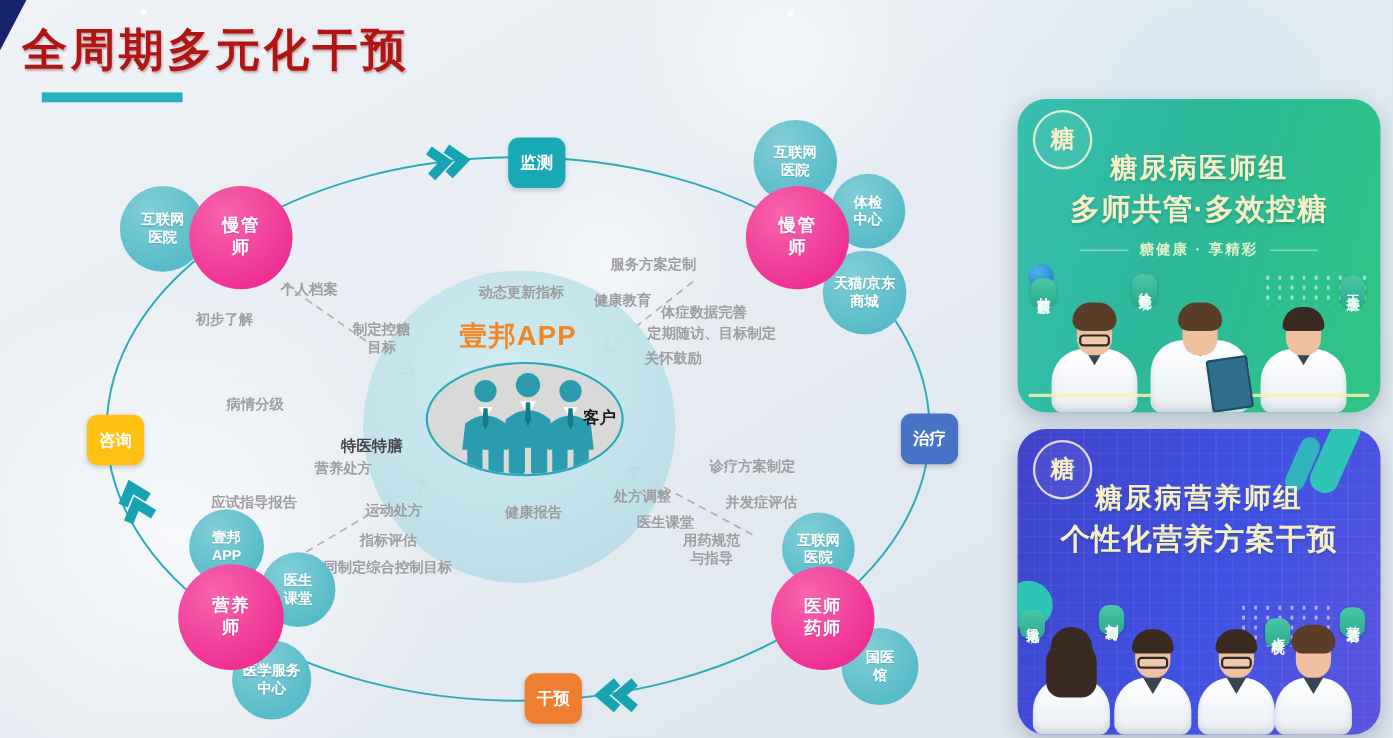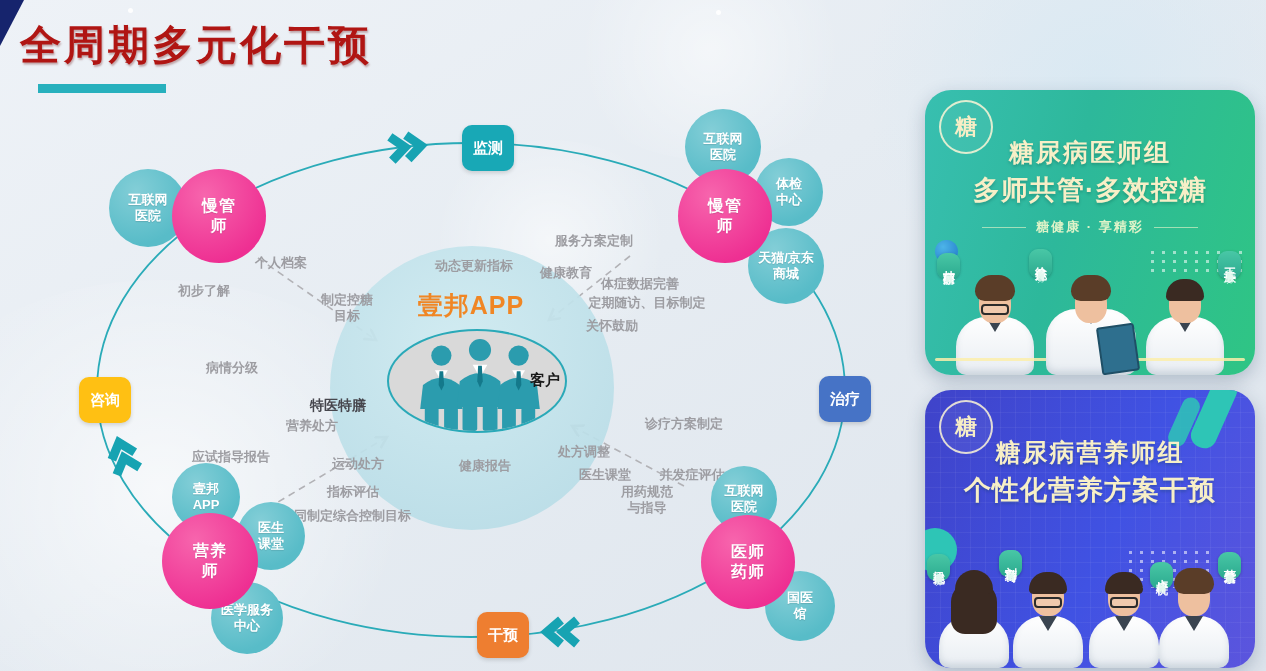--- a/index.html
+++ b/index.html
@@ -60,21 +60,21 @@
     text-align:center;white-space:nowrap;z-index:2;line-height:1.25;}
   .ann.wrap{white-space:normal;width:60px;}
   .ann.dark{color:#46464d;font-size:14px;}
   .a0{left:281px;top:263px;} .a1{left:204px;top:291px;} .a2{left:232px;top:324px;margin-top:44px;}
   .a3{left:347px;top:308px;font-family:Liberation Serif, serif;} .a4{left:474px;top:266px;} .a5{left:566px;top:273px;}
   .a6{left:594px;top:241px;} .a7{left:640px;top:284px;} .a8{left:647px;top:303px;}
   .a9{left:612px;top:326px;} .a10{left:338px;top:406px;} .a11{left:312px;top:426px;}
   .a12{left:231px;top:457px;} .a13{left:358px;top:464px;} .a14{left:353px;top:492px;}
   .a15{left:346px;top:516px;} .a16{left:485px;top:466px;} .a17{left:584px;top:452px;}
   .a18{left:605px;top:475px;} .a19{left:647px;top:500px;} .a20{left:684px;top:424px;}
-  .a21{left:692px;top:457px;margin-top:18px;}
+  .a21{left:692px;top:457px;}
   
   .card{position:absolute;width:330px;border-radius:26px;overflow:hidden;box-shadow:0 6px 18px rgba(30,60,90,.25);z-index:5;}
   .card1{left:925px;top:90px;height:285px;background:linear-gradient(105deg,#38bfb0 0%,#2db89b 42%,#2fc584 100%);}
   .card2{left:925px;top:390px;height:278px;background:linear-gradient(115deg,#3f43c9 0%,#4052e3 55%,#5c55dd 100%);}
   .card2 .grid-overlay{position:absolute;inset:0;background:
     repeating-linear-gradient(0deg,rgba(255,255,255,.05) 0 1px,transparent 1px 15px),
     repeating-linear-gradient(90deg,rgba(255,255,255,.05) 0 1px,transparent 1px 15px);}
   .brush{position:absolute;background:#2ec5b6;border-radius:12px;}
   .brush.t1{right:28px;top:-14px;width:26px;height:74px;transform:rotate(24deg);}
   .brush.t2{right:62px;top:6px;width:18px;height:52px;transform:rotate(24deg);opacity:.85;}

